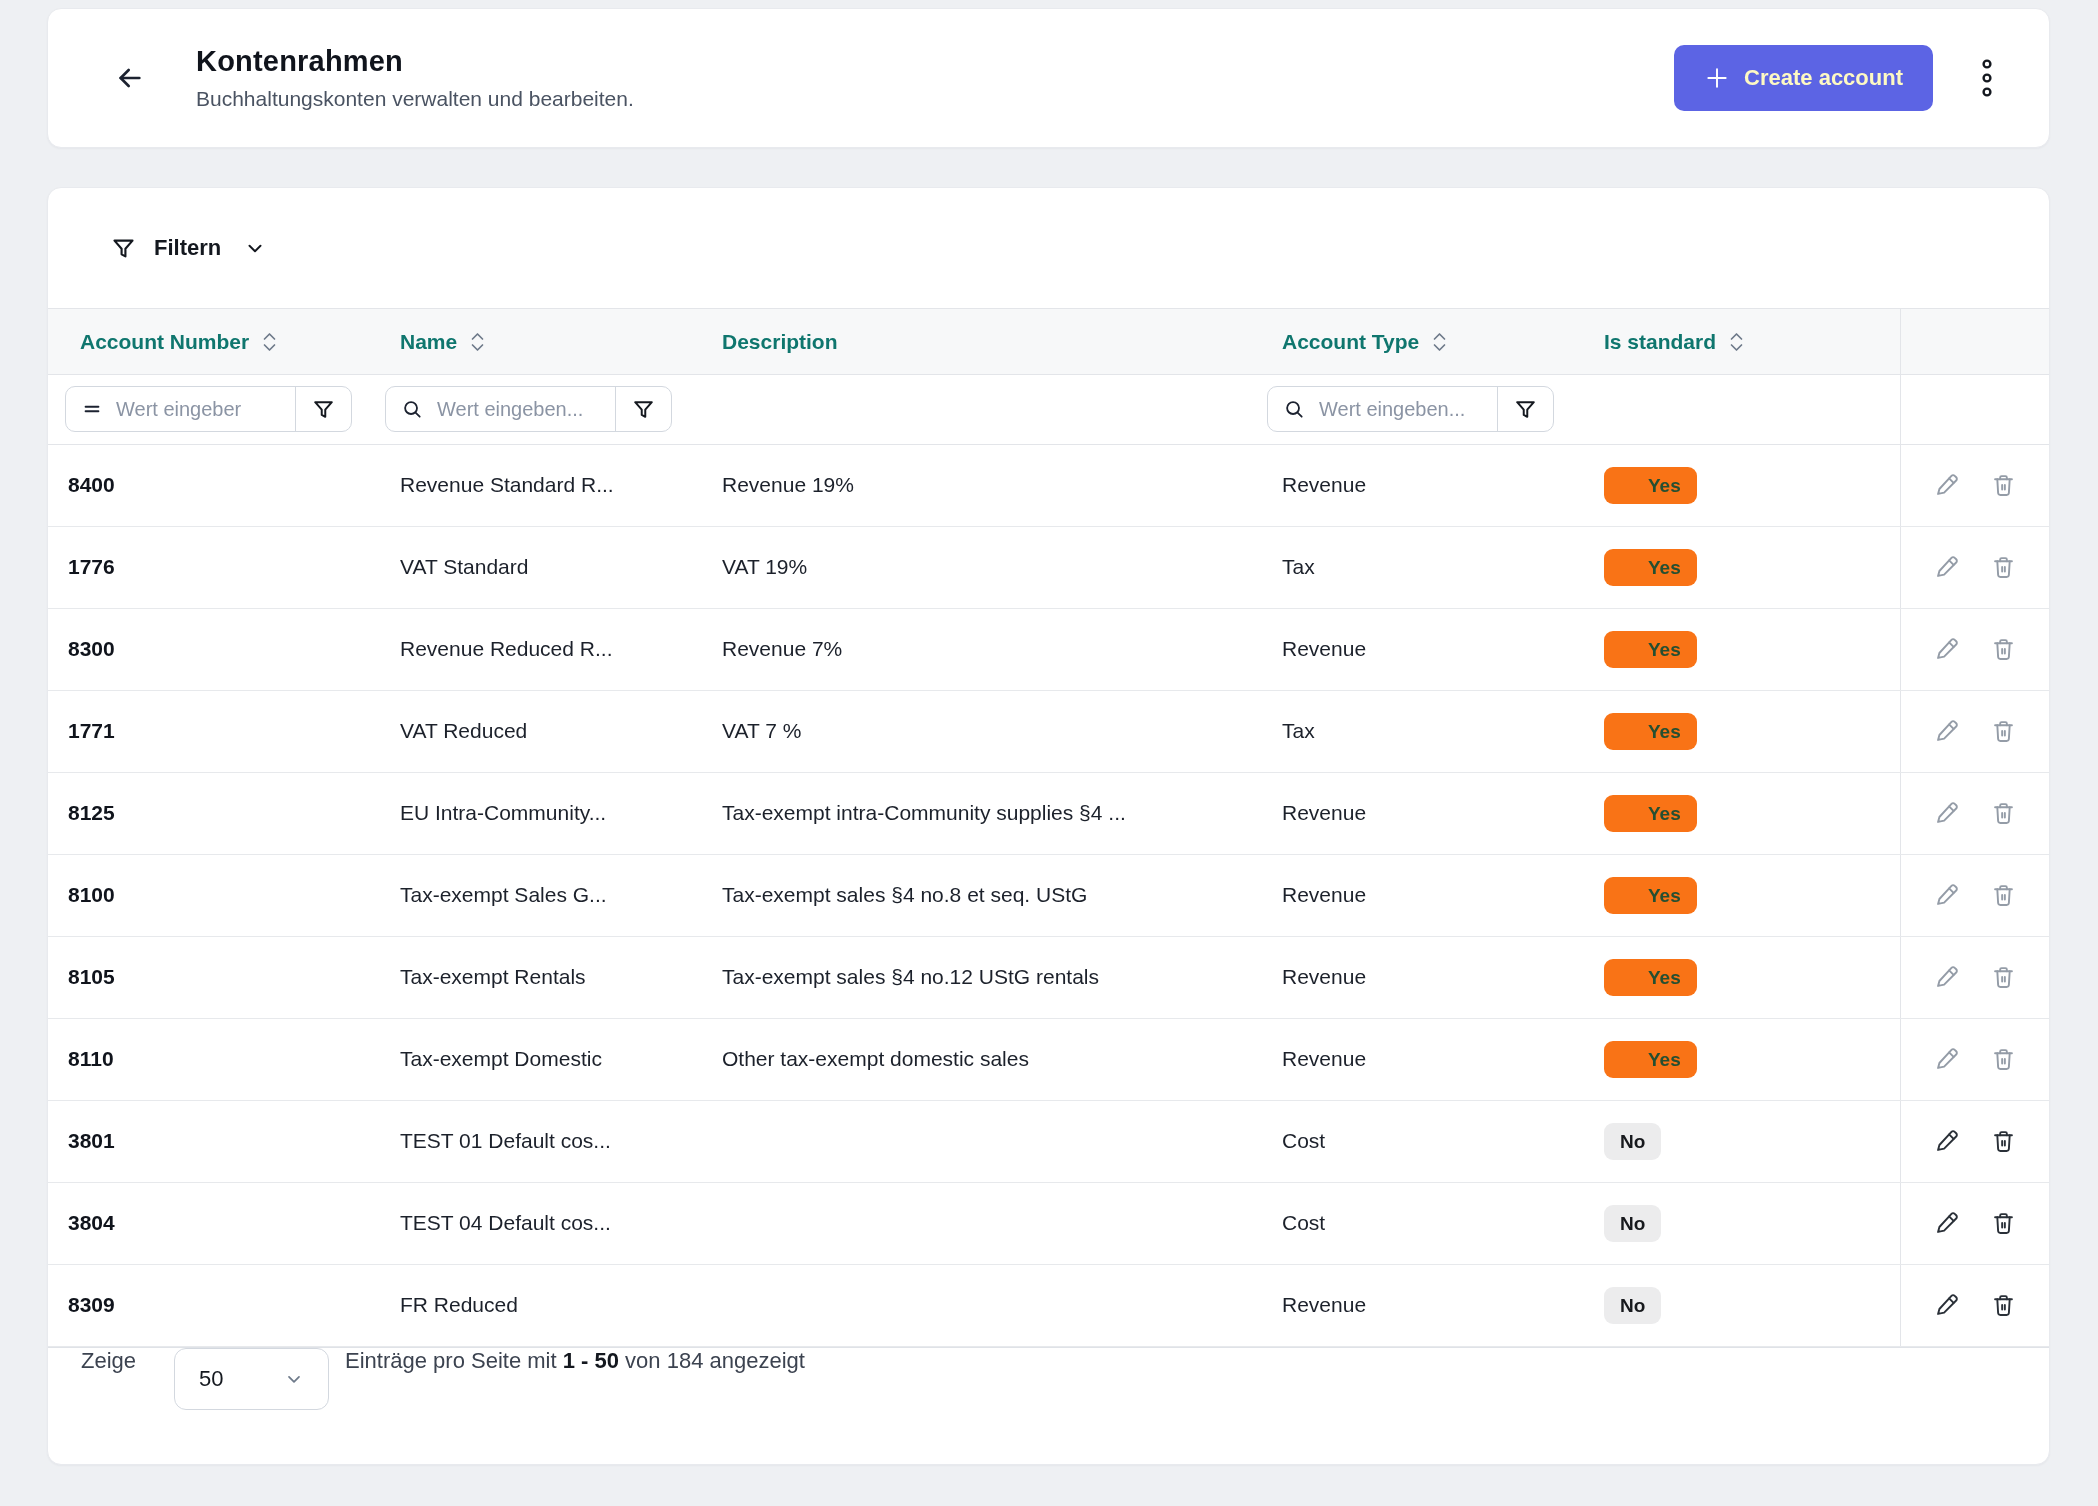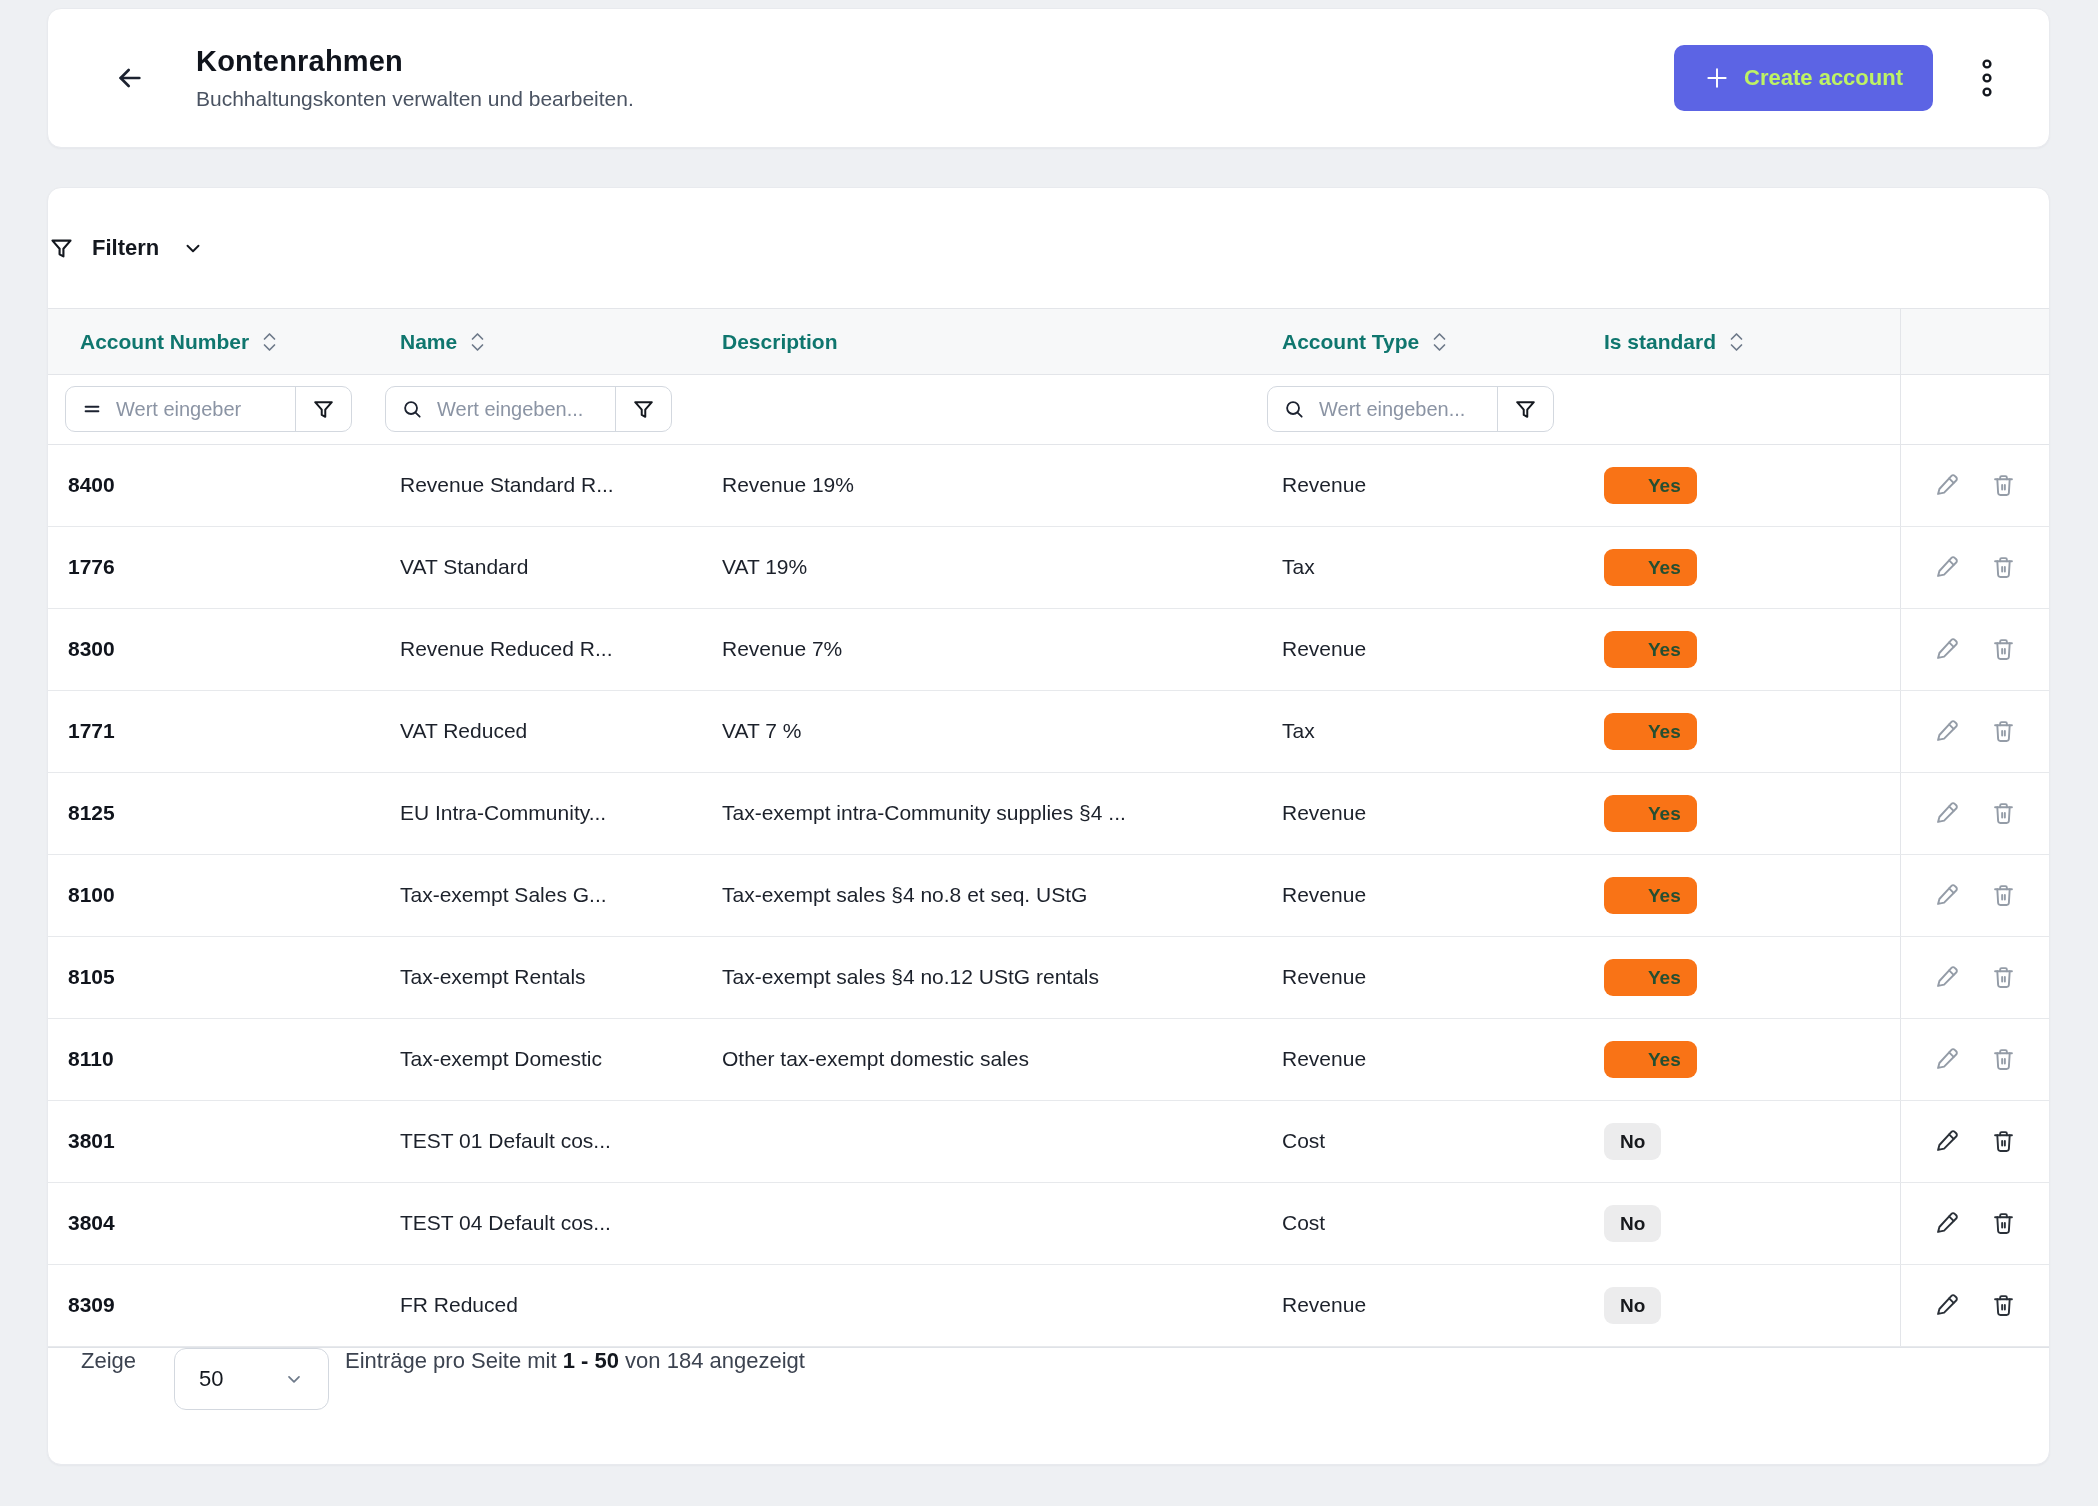--- a/index.html
+++ b/index.html
@@ -26,37 +26,37 @@
     background: none; border: none; cursor: pointer;
     margin-left: 66px; display: flex; align-items: center;
   }
   .back-btn svg { stroke: #1c2230; }
   .title-block { margin-left: 50px; }
   .title-block h1 { font-size: 29px; font-weight: 700; color: #10141c; letter-spacing: .2px; }
   .title-block p { margin-top: 9px; font-size: 21px; color: #4a5362; }
   .header-actions { margin-left: auto; display: flex; align-items: center; }
   .primary-btn {
     height: 66px; padding: 0 30px; border: none; border-radius: 10px;
-    background: #5c64e4; color: #bef264; font-size: 22px; font-weight: 600;
+    background: #5c64e4; color: #fef9c3; font-size: 22px; font-weight: 600;
     font-family: inherit; display: flex; align-items: center; gap: 14px; cursor: pointer;
   }
   .primary-btn svg { stroke: #fff; }
   .kebab-btn {
     background: none; border: none; cursor: pointer;
     margin: 0 40px 0 32px; width: 44px; height: 44px;
     display: flex; align-items: center; justify-content: center;
   }
   
   .main-card {
     margin: 39px 48px 0 47px;
     height: 1278px;
     overflow: hidden;
     display: flex; flex-direction: column;
   }
-  .filter-bar { height: 121px; display: flex; align-items: center; }
+  .filter-bar { height: 121px; display: flex; align-items: center; padding-left: 62px; }
   .filter-toggle {
     background: none; border: none; cursor: pointer; font-family: inherit;
     display: flex; align-items: center; gap: 17px;
     font-size: 22px; font-weight: 700; color: #14181f;
   }
   .filter-toggle .chev { margin-left: 6px; }
   
   .grid {
     display: grid;
     grid-template-columns: 320px 322px 560px 322px 328px 1fr;

